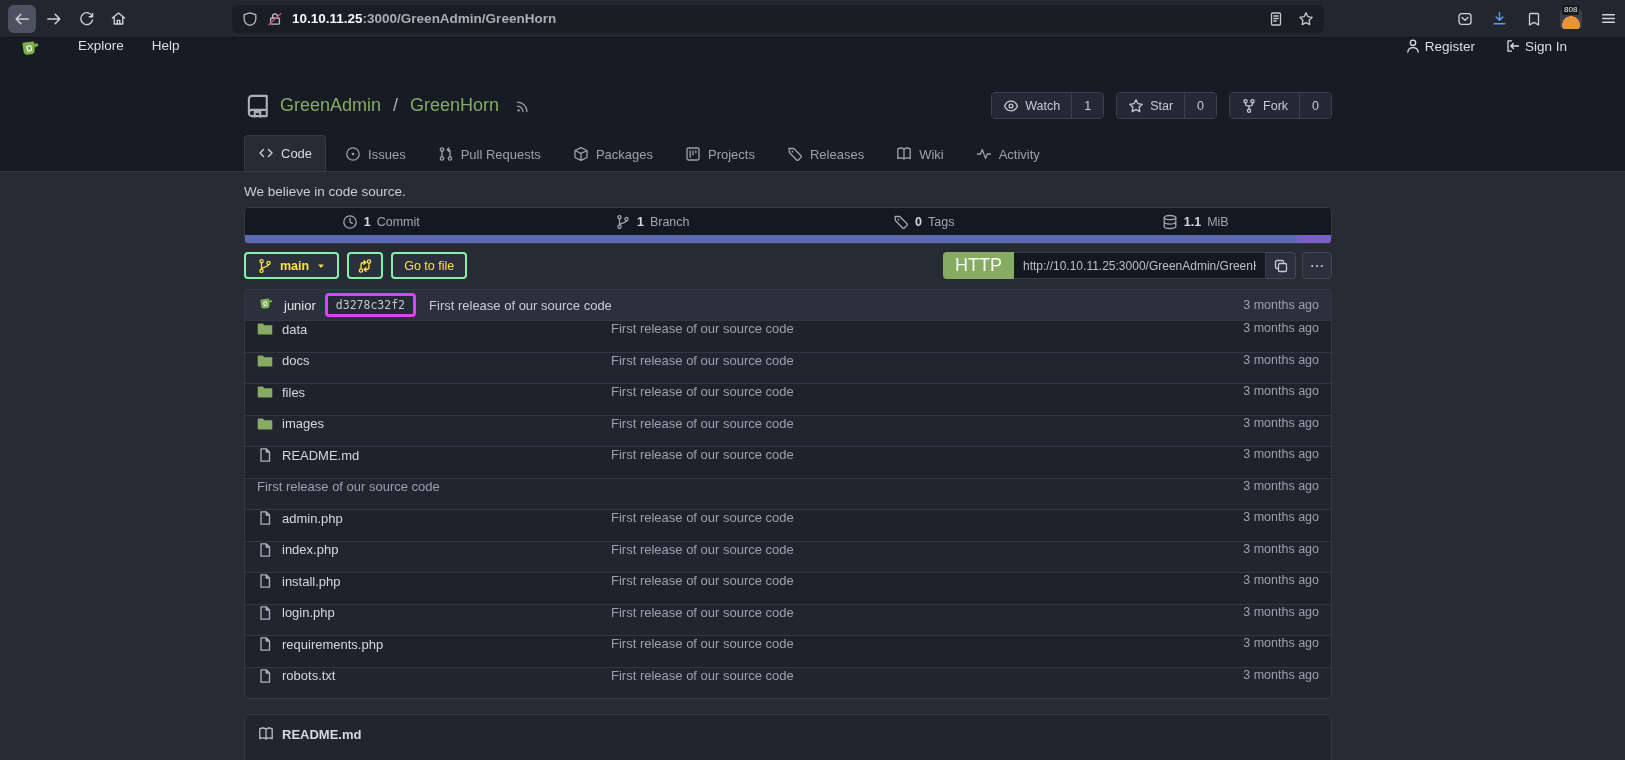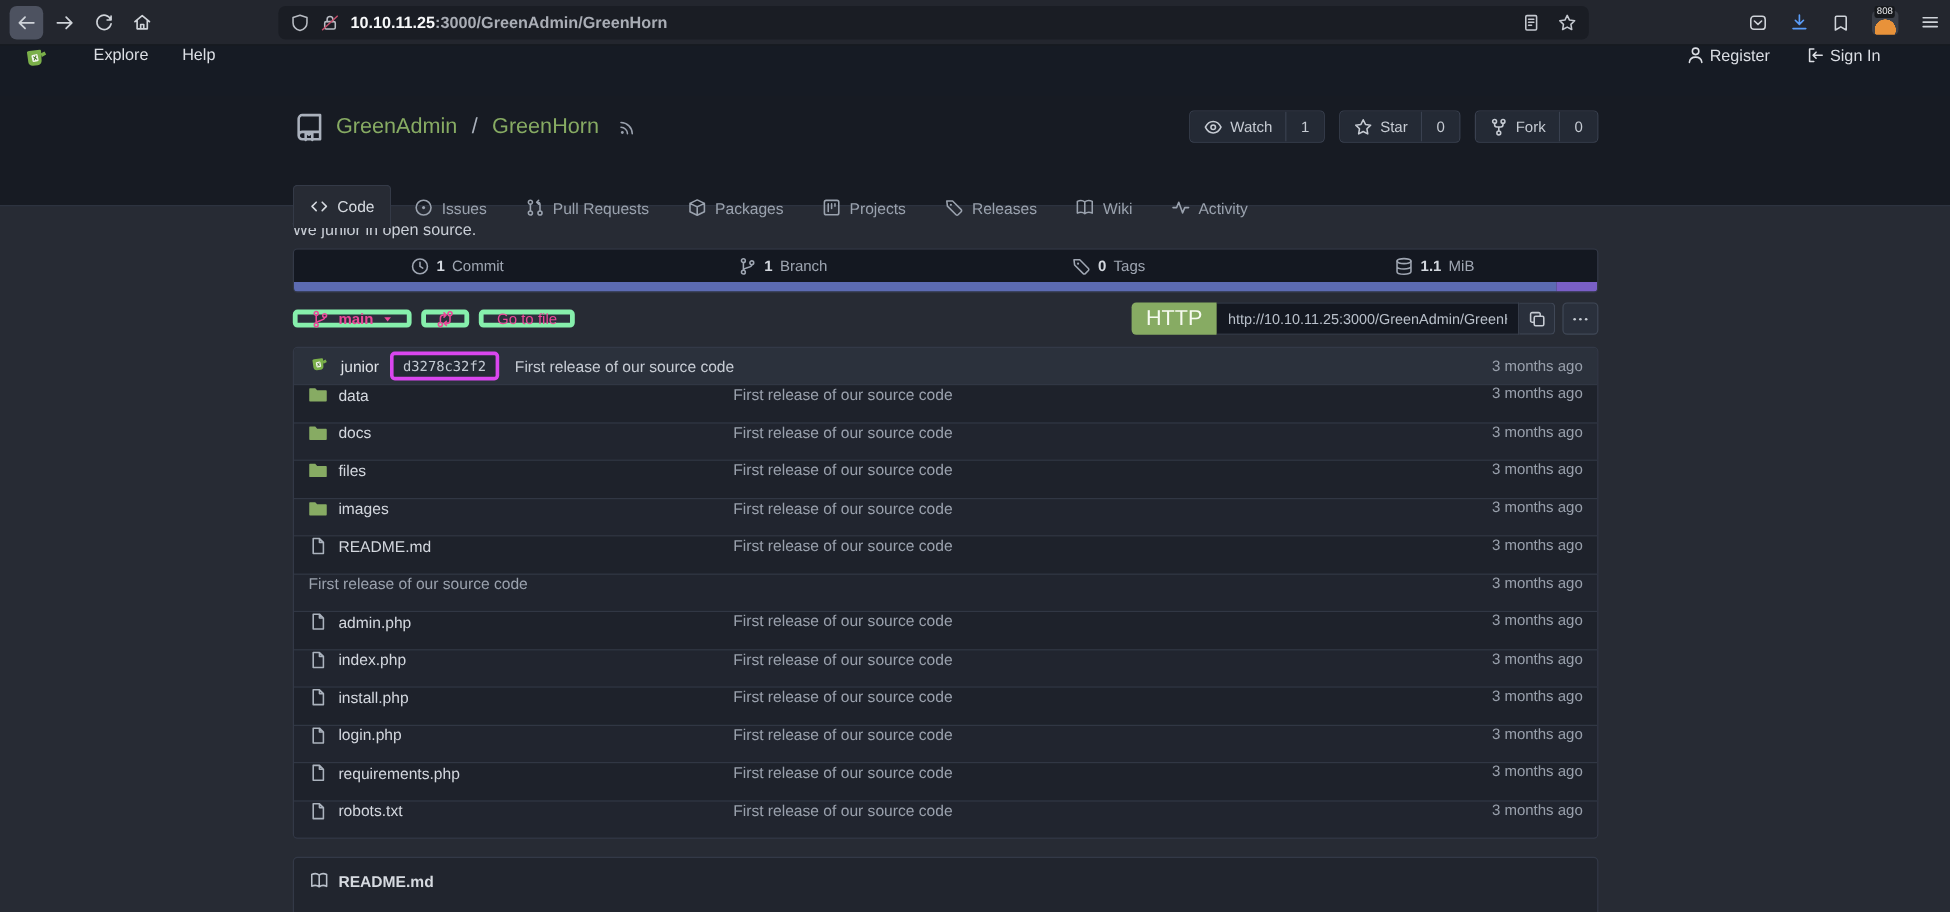--- a/index.html
+++ b/index.html
@@ -34,35 +34,35 @@
   .repo-title{display:flex;align-items:center;gap:10px;font-size:18px;}
   .repo-title .rt-icon{color:#aab1bc;display:flex;}
   .repo-title a{color:#87ab63;text-decoration:none;}
   .repo-title .sep{color:#aab1bc;margin:0 2px;}
   .repo-title .rss{color:#9aa1ad;display:flex;margin-left:6px;}
   .rh-actions{margin-left:auto;display:flex;gap:12px;}
   .act-group{display:flex;border:1px solid #3a4150;border-radius:4px;overflow:hidden;height:27px;font-size:12.5px;color:#c6cbd3;}
   .act-main{display:flex;align-items:center;gap:6px;padding:0 11px;background:#242a35;}
   .act-count{display:flex;align-items:center;padding:0 12px;background:#242a35;border-left:1px solid #3a4150;}
   .tabs{margin-left:244px;margin-top:16px;display:flex;align-items:flex-end;gap:6px;}
-  .tab{display:flex;align-items:center;gap:7px;padding:9px 13px;color:#9aa2ae;font-size:13px;position:relative;top:19px;}
+  .tab{display:flex;align-items:center;gap:7px;padding:9px 13px;color:#9aa2ae;font-size:13px;position:relative;top:0;}
   .tab .ticon{display:flex;}
   .tab.active{background:#272b34;border:1px solid #343a47;border-bottom:1px solid #272b34;border-radius:4px 4px 0 0;color:#d6dae0;}
   
   .container{margin-left:244px;width:1088px;}
   .desc{margin-top:12px;color:#c9ced6;font-size:13.5px;}
   .stats-wrap{margin-top:8px;border:1px solid #333947;border-radius:4px;overflow:hidden;}
   .stats{display:flex;background:#141821;height:27px;}
   .stat{flex:1;display:flex;align-items:center;justify-content:center;gap:6px;color:#9fa6b2;font-size:12.5px;}
   .stat b{color:#d3d7de;font-weight:bold;}
   .stat .sicon{display:flex;color:#9fa6b2;}
   .langbar{display:flex;height:8px;}
   
   .controls{margin-top:8px;display:flex;align-items:center;}
-  .btn{height:15px;display:inline-flex;align-items:center;gap:7px;padding:0 11px;background:#2a303c;border:4px solid #86efac;border-radius:4px;color:#ec4899;font-size:12.5px;}
+  .btn{height:27px;display:inline-flex;align-items:center;gap:7px;padding:0 11px;background:#2a303c;border:2px solid #86efac;border-radius:4px;color:#fde047;font-size:12.5px;}
   .btn.icon-only{padding:0 8px;}
   .branch-btn b{font-weight:bold;}
   .gap8{margin-left:8px;}
   .clone-group{margin-left:auto;display:flex;align-items:stretch;height:27px;}
   .http-btn{display:flex;align-items:center;padding:0 12px;background:#87ab63;color:#f6faf0;border-radius:4px 0 0 4px;font-size:18px;}
   .clone-input{width:252px;background:#141821;border:1px solid #363c49;border-left:none;color:#b9c0ca;font-size:12px;padding:0 9px;font-family:"Liberation Sans","DejaVu Sans",sans-serif;}
   .copy-btn{width:30px;display:flex;align-items:center;justify-content:center;background:#2a303c;border:1px solid #404857;border-left:none;border-radius:0 4px 4px 0;color:#c6cbd3;}
   .more-btn{width:30px;margin-left:6px;display:flex;align-items:center;justify-content:center;background:#2a303c;border:1px solid #404857;border-radius:4px;color:#c6cbd3;}
   
   .file-table{margin-top:10px;border:1px solid #333947;border-radius:4px;overflow:hidden;}
@@ -330,21 +330,21 @@
           <svg viewBox="0 0 16 16" width="16" height="16" fill="none" stroke="currentColor" stroke-width="1.3" stroke-linecap="round" stroke-linejoin="round">
             <path d="M1.5 8h3L6.3 3.6l3.2 8.8L11.3 8h3.2"></path>
           </svg>
         </span>
         <span>Activity</span>
       </div>
     </div>
 </div>
 
 <div class="container">
-  <div class="desc">We junior in open source.</div>
+  <div class="desc">We believe in code source.</div>
 
   <div class="stats-wrap">
     <div class="stats" id="stats-row">
         <div class="stat">
           <span class="sicon">
             <svg viewBox="0 0 16 16" width="16" height="16" fill="none" stroke="currentColor" stroke-width="1.3" stroke-linecap="round" stroke-linejoin="round">
               <circle cx="8" cy="8" r="6.2"></circle>
               <path d="M8 4.5V8l2.3 1.4"></path>
             </svg>
           </span>

